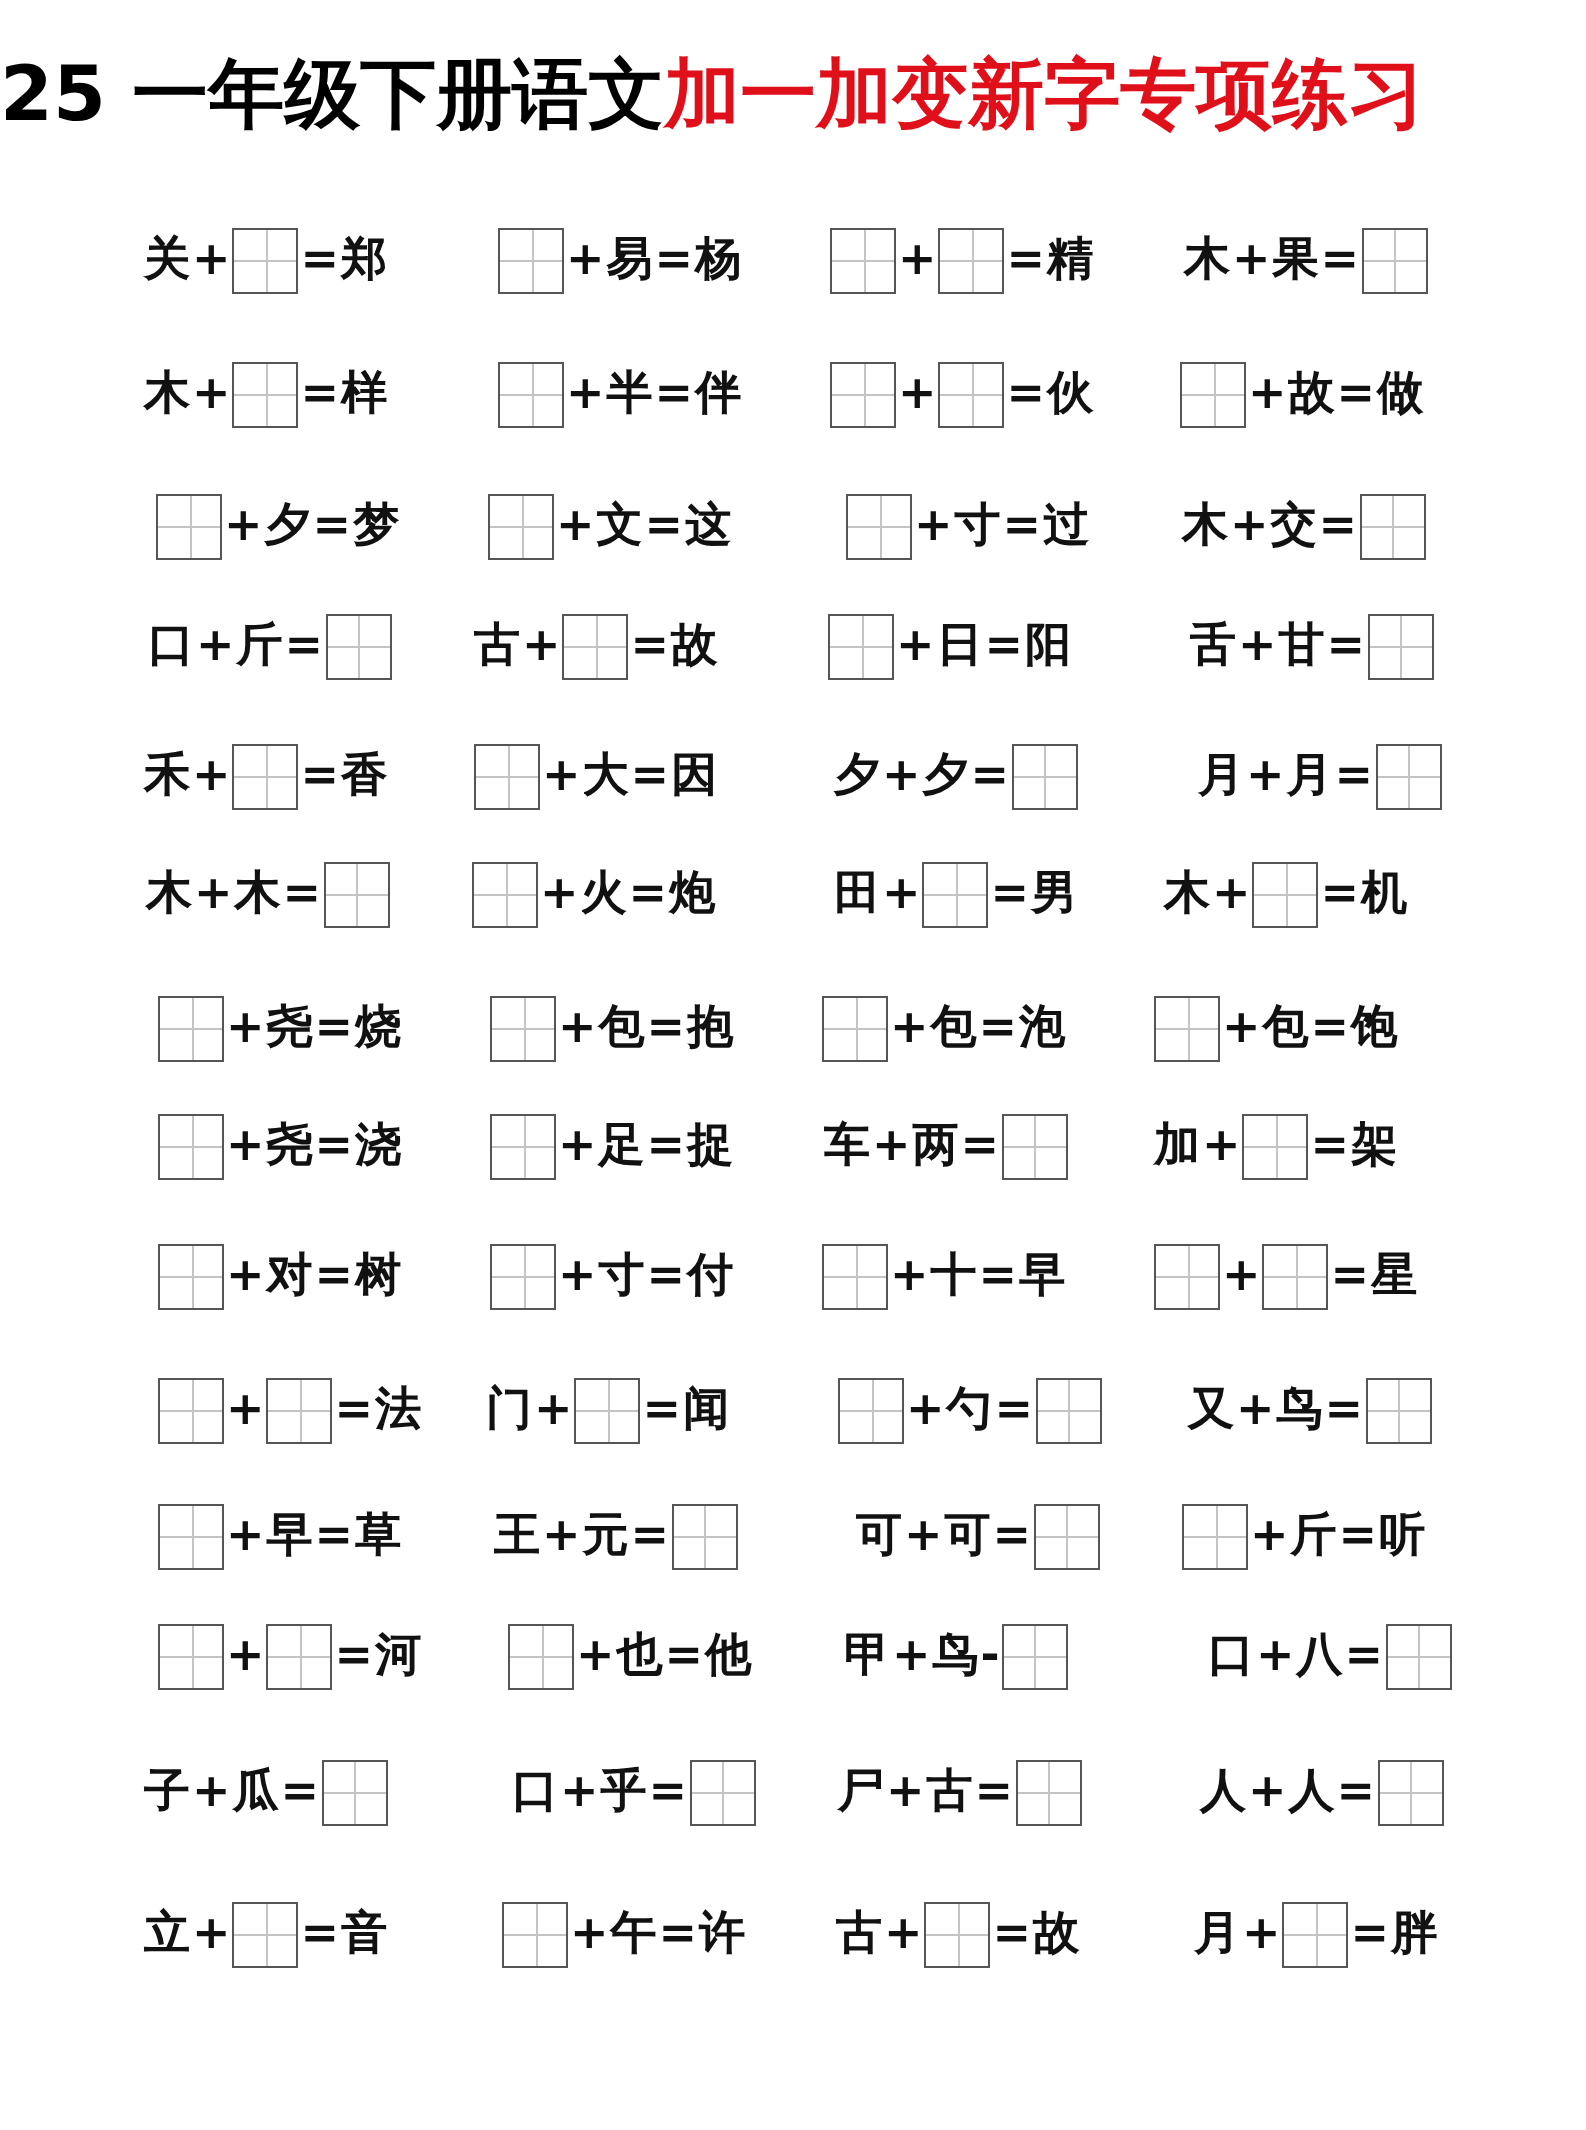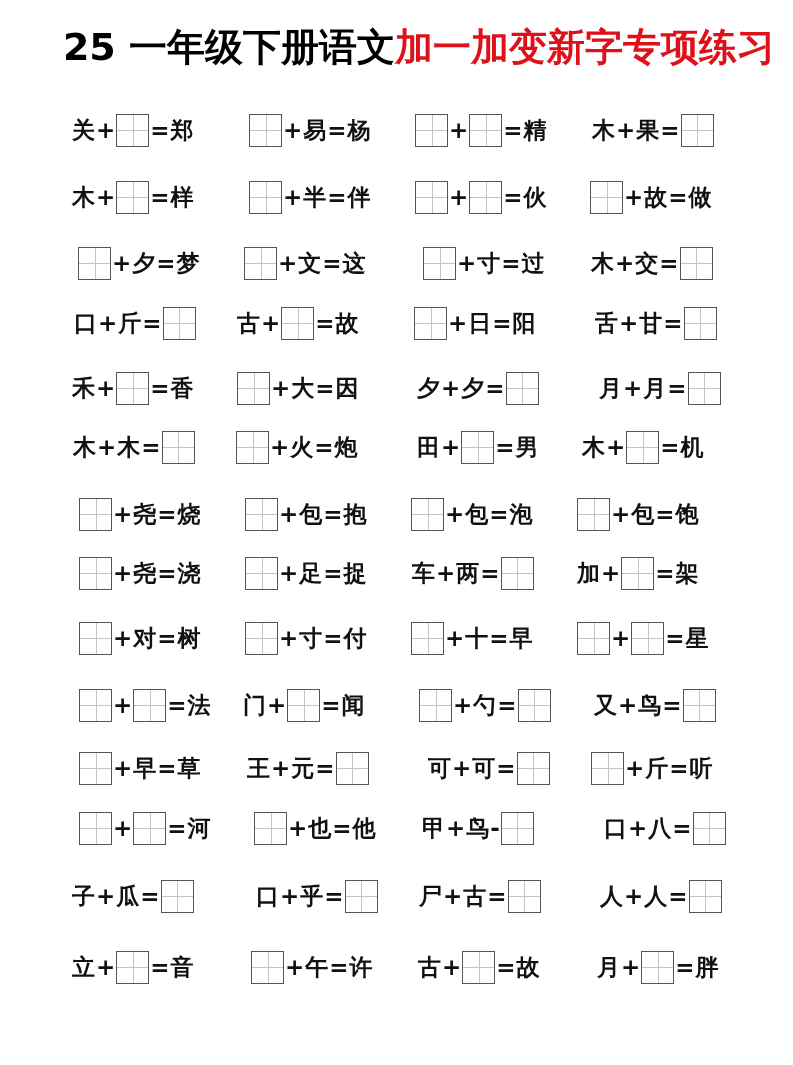--- a/index.html
+++ b/index.html
@@ -1,18 +1,18 @@
 <!DOCTYPE html>
 <html><head>
 <meta charset="utf-8">
 <style>
   html, body { margin: 0; padding: 0; background: #ffffff; }
   body { width: 793px; height: 1065px; position: relative; overflow: hidden;
          font-family: "DejaVu Sans", "Liberation Sans", sans-serif; }
-  .title { position: absolute; left: 0; top: 22px; width: 775px; text-align: right;
+  .title { position: absolute; left: 0; top: 22px; width: 775px; text-align: left;
            font-size: 38px; font-weight: bold; letter-spacing: 0px; white-space: nowrap;
            font-family: "DejaVu Sans", "Liberation Sans", sans-serif; }
   .title .black { color: #000000; }
   .title .red { color: #e0101a; }
   .item { position: absolute; display: flex; align-items: center; height: 36px;
           transform: translateY(-50%); white-space: nowrap; }
   .tok { font-size: 23px; font-weight: bold; color: #111111; line-height: 36px;
          font-family: "DejaVu Sans", "Liberation Sans", sans-serif; }
   .op { font-size: 23px; font-weight: bold; color: #111111; padding: 0 1px; line-height: 36px; }
   .box { width: 33px; height: 33px; border: 1.5px solid #555555; box-sizing: border-box;

